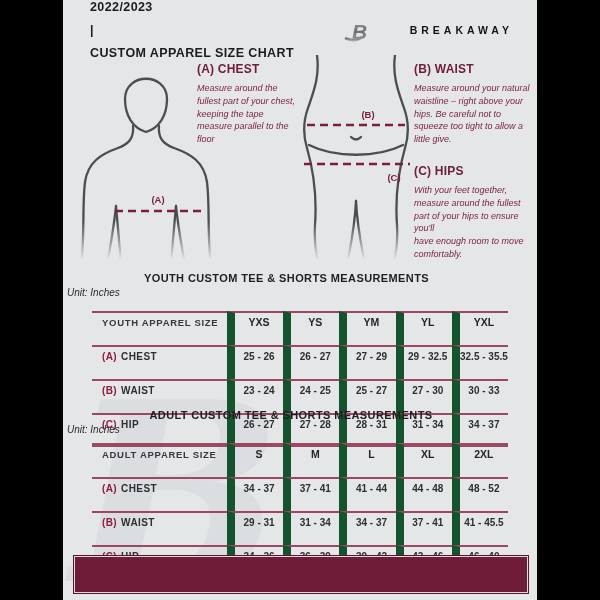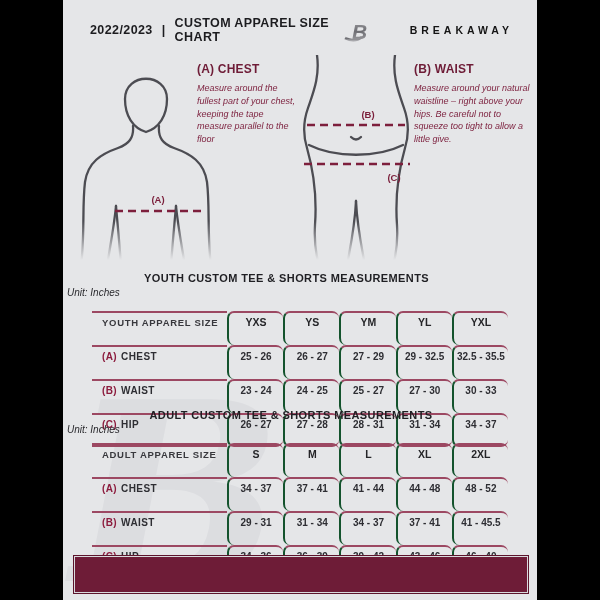--- a/index.html
+++ b/index.html
@@ -8,22 +8,22 @@
   .canvas { position:absolute; left:0; top:0; width:600px; height:600px; background:#000; overflow:hidden; }
   .page { position:absolute; left:63px; top:0; width:474px; height:600px; background:#e5e6e8; overflow:hidden; }
 
   
   .watermark { position:absolute; left:8px; top:368px; font-family:"DejaVu Serif", serif; font-style:italic;
     font-weight:bold; font-size:250px; line-height:1; color:#dcdde0; z-index:0; user-select:none; }
 
   
   .header { position:absolute; left:27px; right:24px; top:14px; height:32px; display:flex;
     justify-content:space-between; align-items:center; z-index:1; }
-  .header-title { display:flex; gap:9px; align-items:center; font-weight:bold; font-size:12.5px;
-    letter-spacing:0.4px; color:#1c1c1f; }
+  .header-title { display:flex; gap:9px; align-items:flex-start; font-weight:bold; font-size:12.5px;
+    letter-spacing:0.4px; color:#1c1c1f;flex-direction:column; }
   .brand { display:flex; align-items:center; gap:7px; }
   .brand-name { font-size:10.5px; font-weight:bold; letter-spacing:4px; color:#141414;margin-left:32px; }
 
   
   .diagrams { position:absolute; left:0; top:55px; width:474px; height:216px; z-index:1; }
   .fig { position:absolute; }
   .fig-chest { left:16px; top:4px; }
   .fig-waist { left:230px; top:0; }
   .note { position:absolute; }
   .note h4 { font-size:12px; font-weight:800; color:#6e1c37; letter-spacing:0.2px; margin-bottom:6px; }
@@ -41,21 +41,21 @@
     color:#2a2a2e; z-index:1; }
   .t1-title { top:272px; } .t1-unit { top:287px; }
   .t2-title { top:409px;padding-left:9px; } .t2-unit { top:424px; }
 
   
   .size-table { position:absolute; left:29px; width:416px; display:grid;
     grid-template-columns:135px repeat(5, 1fr); z-index:1; }
   .table-youth { top:311px; } .table-adult { top:443px; }
   .tc { height:34px; line-height:19px; border-top:2px solid #9c4862; text-align:center;
     font-size:10px; font-weight:600; color:#2e2e33; }
-  .tc.v { border-left:2px solid #14532d;border-radius:7px; }
+  .tc.v { border-left:8px solid #14532d; }
   .tc.bottom { border-bottom:2px solid #9c4862; }
   .tc.sizehead { font-weight:700; font-size:10.5px; color:#252528; }
   .tc.corner { text-align:left; padding-left:10px; font-size:9.5px; letter-spacing:0.7px;
     font-weight:600; color:#38383d; }
   .tc.rowlabel { text-align:left; padding-left:10px; letter-spacing:0.4px; }
   .rowlabel .pfx { color:#8c1c3e; font-weight:700; margin-right:4px; }
 
   
   .footer-bar { position:absolute; left:10px; top:555px; width:456px; height:39px; background:#6e1c37;
     z-index:2; box-shadow:0 0 0 1px #d9dadd inset; border:1px solid #5c142c; }
@@ -127,20 +127,25 @@
         <line x1="14" y1="70" x2="112" y2="70" stroke="#7d1f3c" stroke-width="2.4" stroke-dasharray="8,5"></line>
         <line x1="11" y1="109" x2="117" y2="109" stroke="#7d1f3c" stroke-width="2.4" stroke-dasharray="8,5"></line>
         <text x="101" y="126" text-anchor="middle" font-size="9.5" font-weight="bold" fill="#7a1d39">(C)</text>
       </svg>
 
       <div class="note note-b">
         <h4>(B) WAIST</h4>
         <p>Measure around your natural waistline – right above your hips. Be careful not to squeeze too tight to allow a little give.</p>
       </div>
 
+      <div class="note note-c">
+        <h4>(C) HIPS</h4>
+        <p>With your feet together, measure around the fullest part of your hips to ensure you'll
+have enough room to move comfortably.</p>
+      </div>
 
       <div class="fade"></div>
     </div>
 
     <div class="sec-title t1-title">YOUTH CUSTOM TEE &amp; SHORTS MEASUREMENTS</div>
     <div class="sec-unit t1-unit">Unit: Inches</div>
 
     <div class="size-table table-youth">
       <div class="tc corner">YOUTH APPAREL SIZE</div>
       <div class="tc v sizehead">YXS</div>

